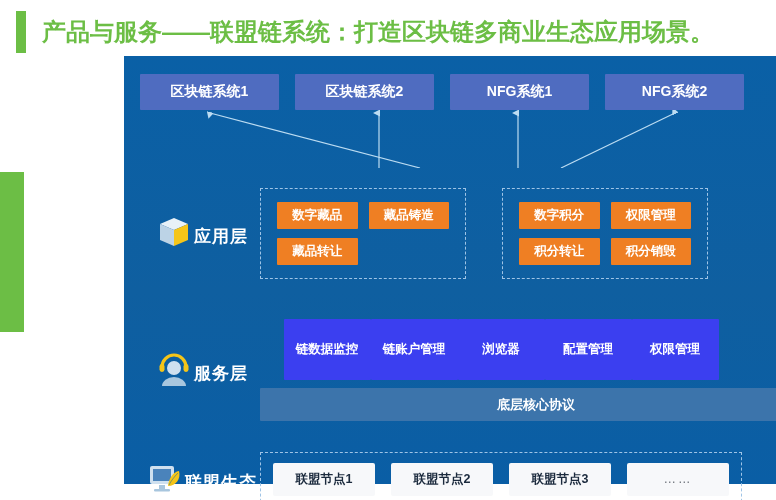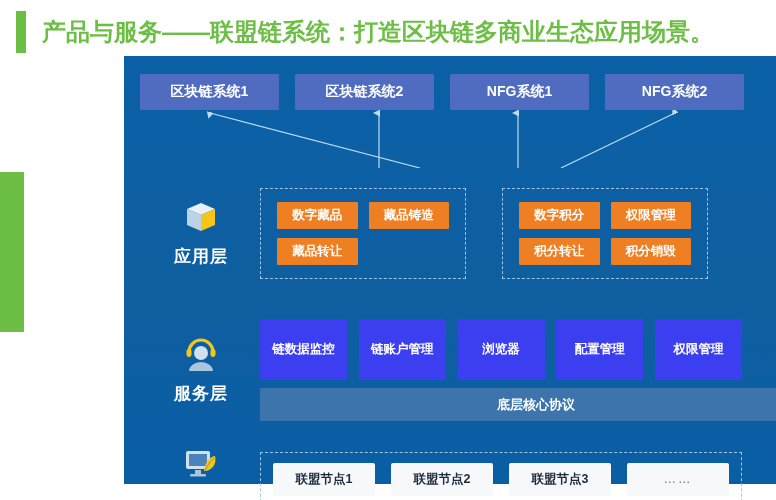--- a/index.html
+++ b/index.html
@@ -103,21 +103,21 @@
     align-items: center;
   }
   #layer-app    { top: 112px; height: 130px; }
   #layer-svc    { top: 254px; height: 120px; }
   #layer-alli   { top: 386px; height: 74px;  }
 
   .layer-label {
     width: 118px;
     flex: 0 0 auto;
     display: flex;
-    flex-direction: column;
+    flex-direction: row;
     align-items: center;
     justify-content: center;
   }
   .layer-label-text {
     margin-top: 7px;
     color: #ffffff;
     font-size: 17px;
     font-weight: bold;
     letter-spacing: 1px;
   }
@@ -153,21 +153,21 @@
   }
 
   
   #svc-stack {
     display: flex;
     flex-direction: column;
     width: 100%;
   }
   #svc-boxes {
     display: flex;
-    justify-content: space-between;
+    justify-content: center;
     width: 100%;
   }
   .svc-box {
     width: 87px;
     height: 61px;
     background: #3b3ff0;
     color: #ffffff;
     font-size: 12.5px;
     font-weight: bold;
     display: flex;

